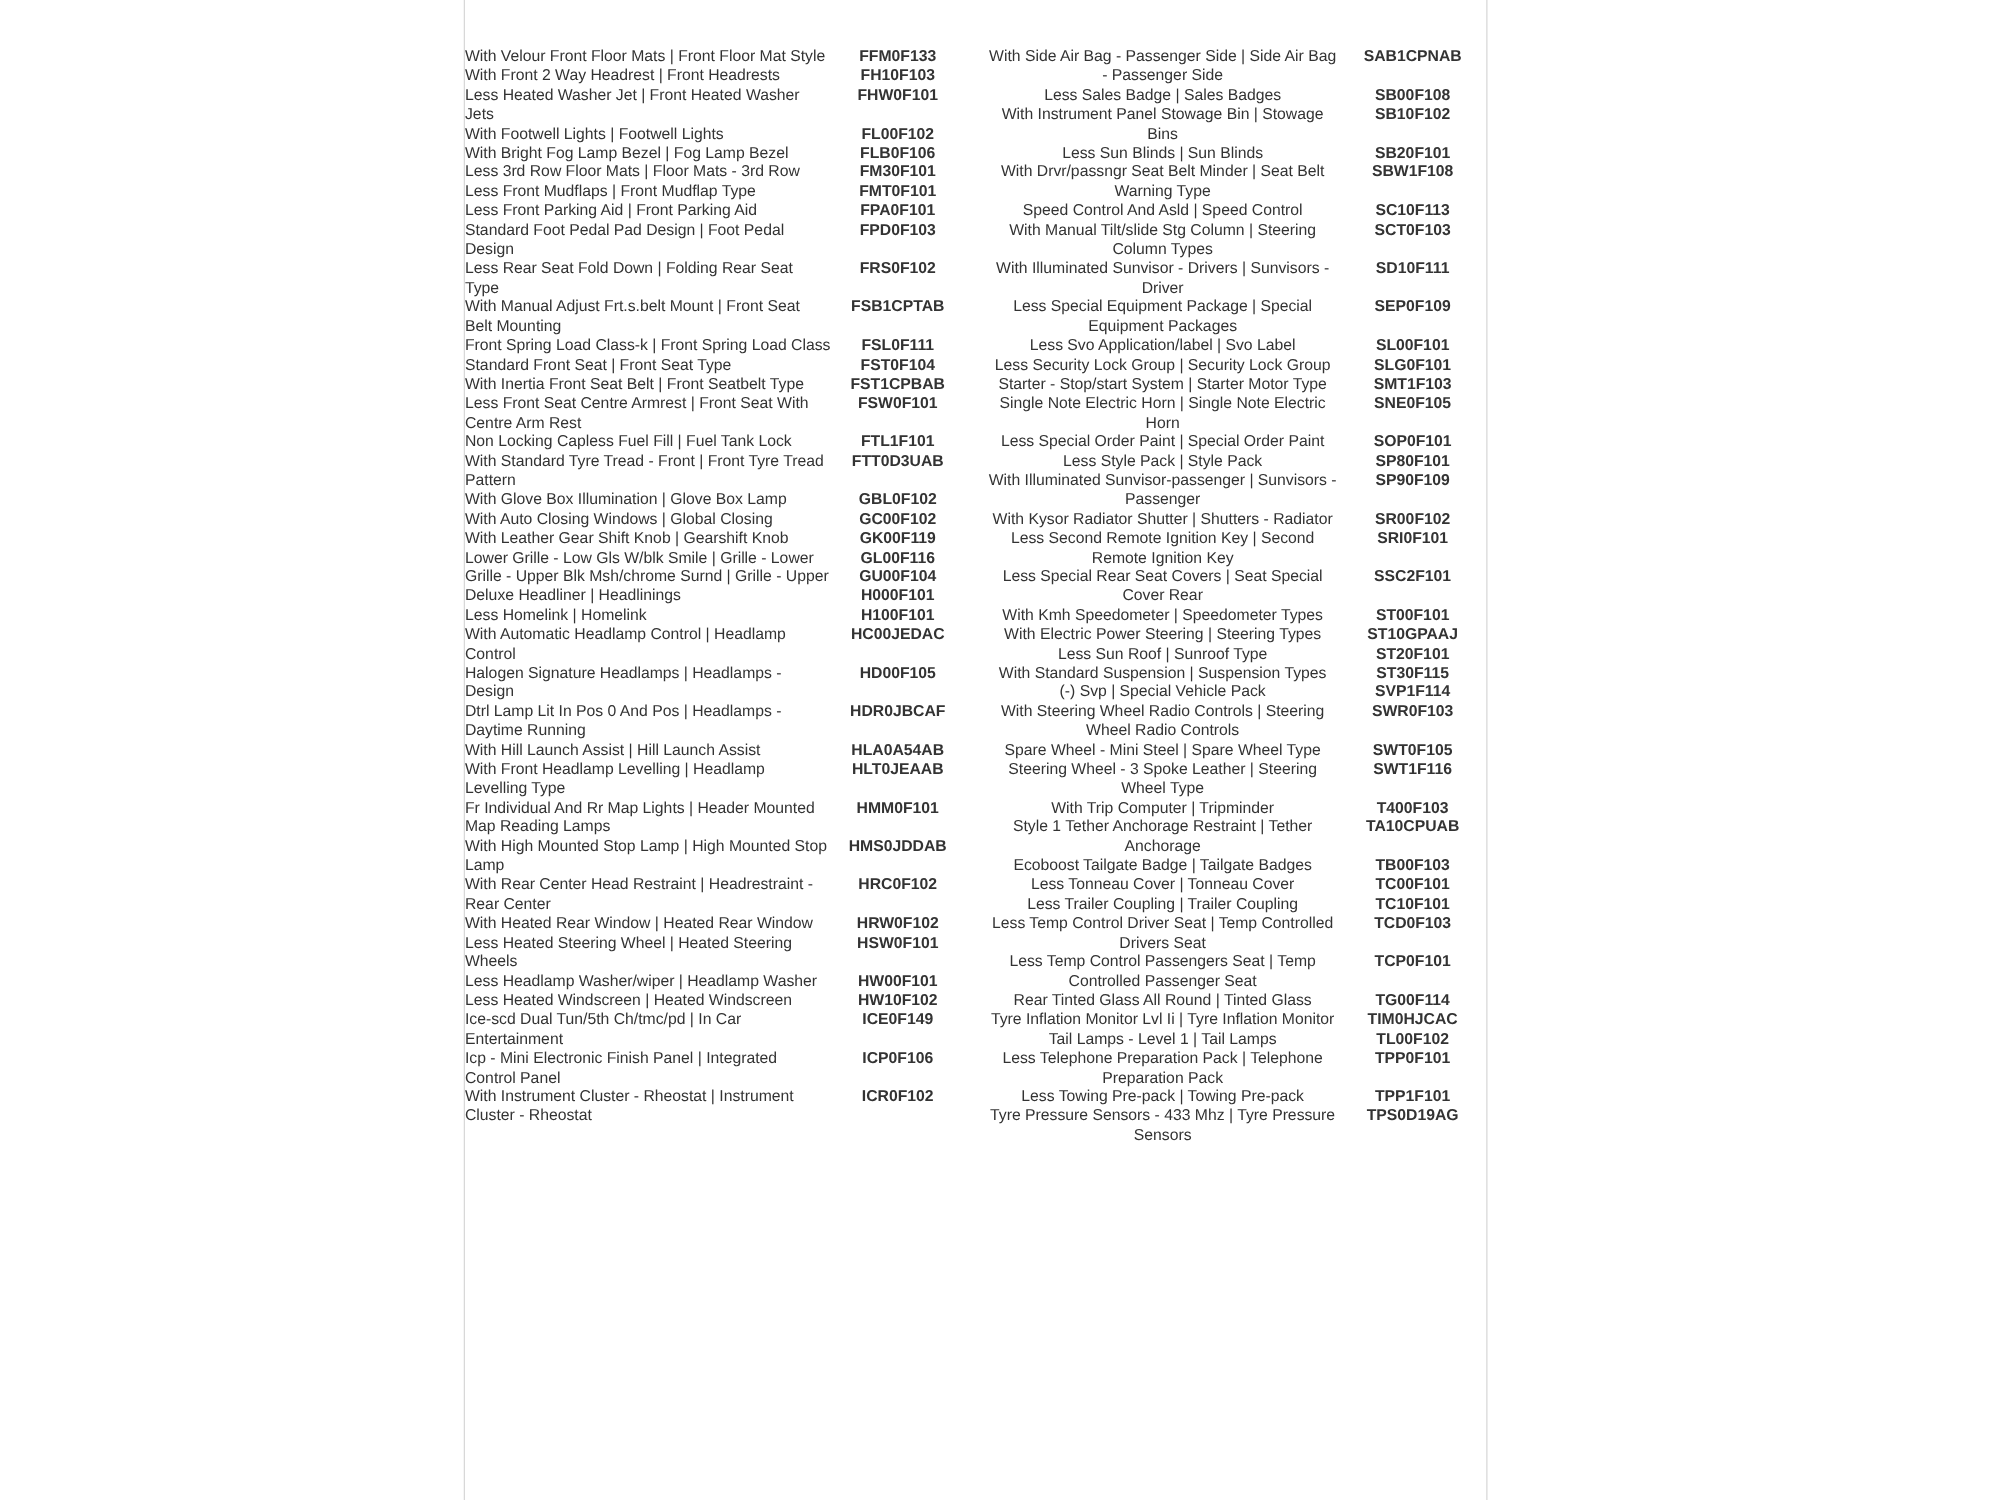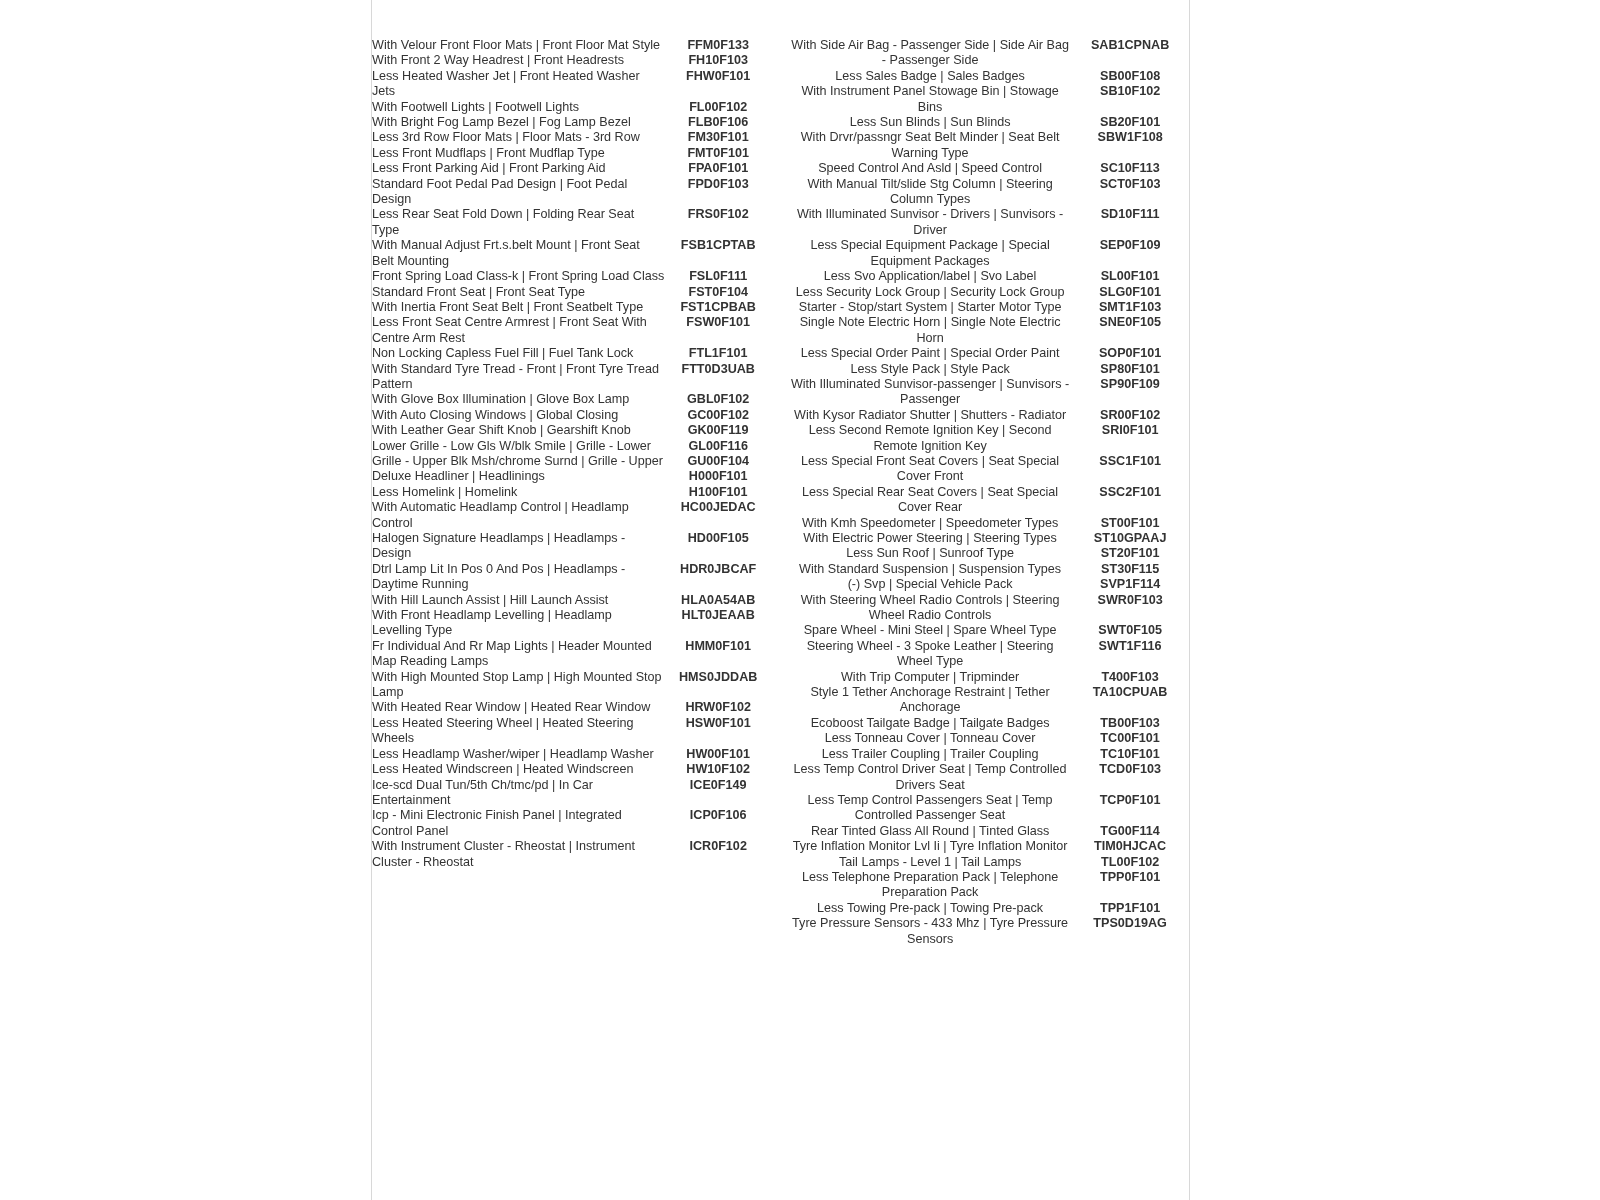--- a/index.html
+++ b/index.html
@@ -215,20 +215,24 @@
               </tr>
               <tr>
                 <td class="desc">Fr Individual And Rr Map Lights | Header Mounted Map Reading Lamps</td>
                 <td class="code">HMM0F101</td>
               </tr>
               <tr>
                 <td class="desc">With High Mounted Stop Lamp | High Mounted Stop Lamp</td>
                 <td class="code">HMS0JDDAB</td>
               </tr>
               <tr>
+                <td class="desc">With Rear Center Head Restraint | Headrestraint - Rear Center</td>
+                <td class="code">HRC0F102</td>
+              </tr>
+              <tr>
                 <td class="desc">With Heated Rear Window | Heated Rear Window</td>
                 <td class="code">HRW0F102</td>
               </tr>
               <tr>
                 <td class="desc">Less Heated Steering Wheel | Heated Steering Wheels</td>
                 <td class="code">HSW0F101</td>
               </tr>
               <tr>
                 <td class="desc">Less Headlamp Washer/wiper | Headlamp Washer</td>
                 <td class="code">HW00F101</td>
@@ -322,24 +326,20 @@
               </tr>
               <tr>
                 <td class="desc">With Kysor Radiator Shutter | Shutters - Radiator</td>
                 <td class="code">SR00F102</td>
               </tr>
               <tr>
                 <td class="desc">Less Second Remote Ignition Key | Second Remote Ignition Key</td>
                 <td class="code">SRI0F101</td>
               </tr>
               <tr>
-                <td class="desc">Less Special Front Seat Covers | Seat Special Cover Front</td>
-                <td class="code">SSC1F101</td>
-              </tr>
-              <tr>
                 <td class="desc">Less Special Rear Seat Covers | Seat Special Cover Rear</td>
                 <td class="code">SSC2F101</td>
               </tr>
               <tr>
                 <td class="desc">With Kmh Speedometer | Speedometer Types</td>
                 <td class="code">ST00F101</td>
               </tr>
               <tr>
                 <td class="desc">With Electric Power Steering | Steering Types</td>
                 <td class="code">ST10GPAAJ</td>

